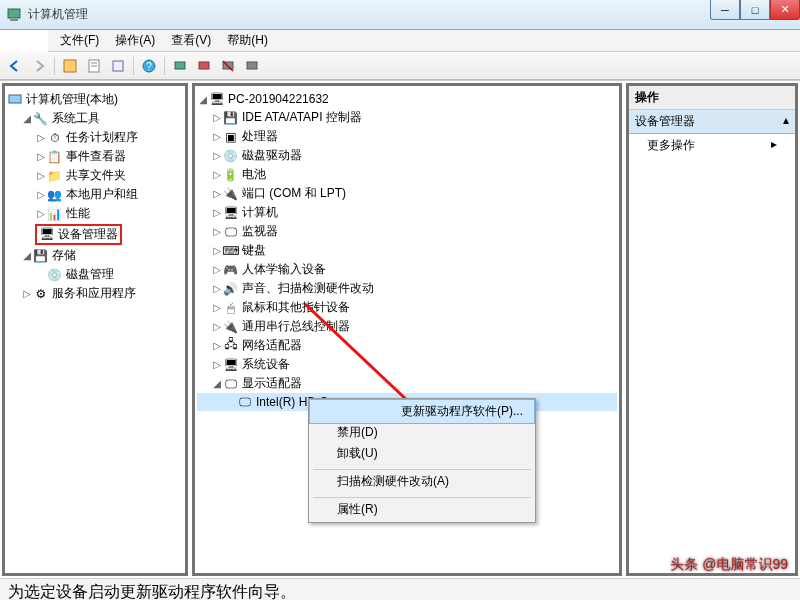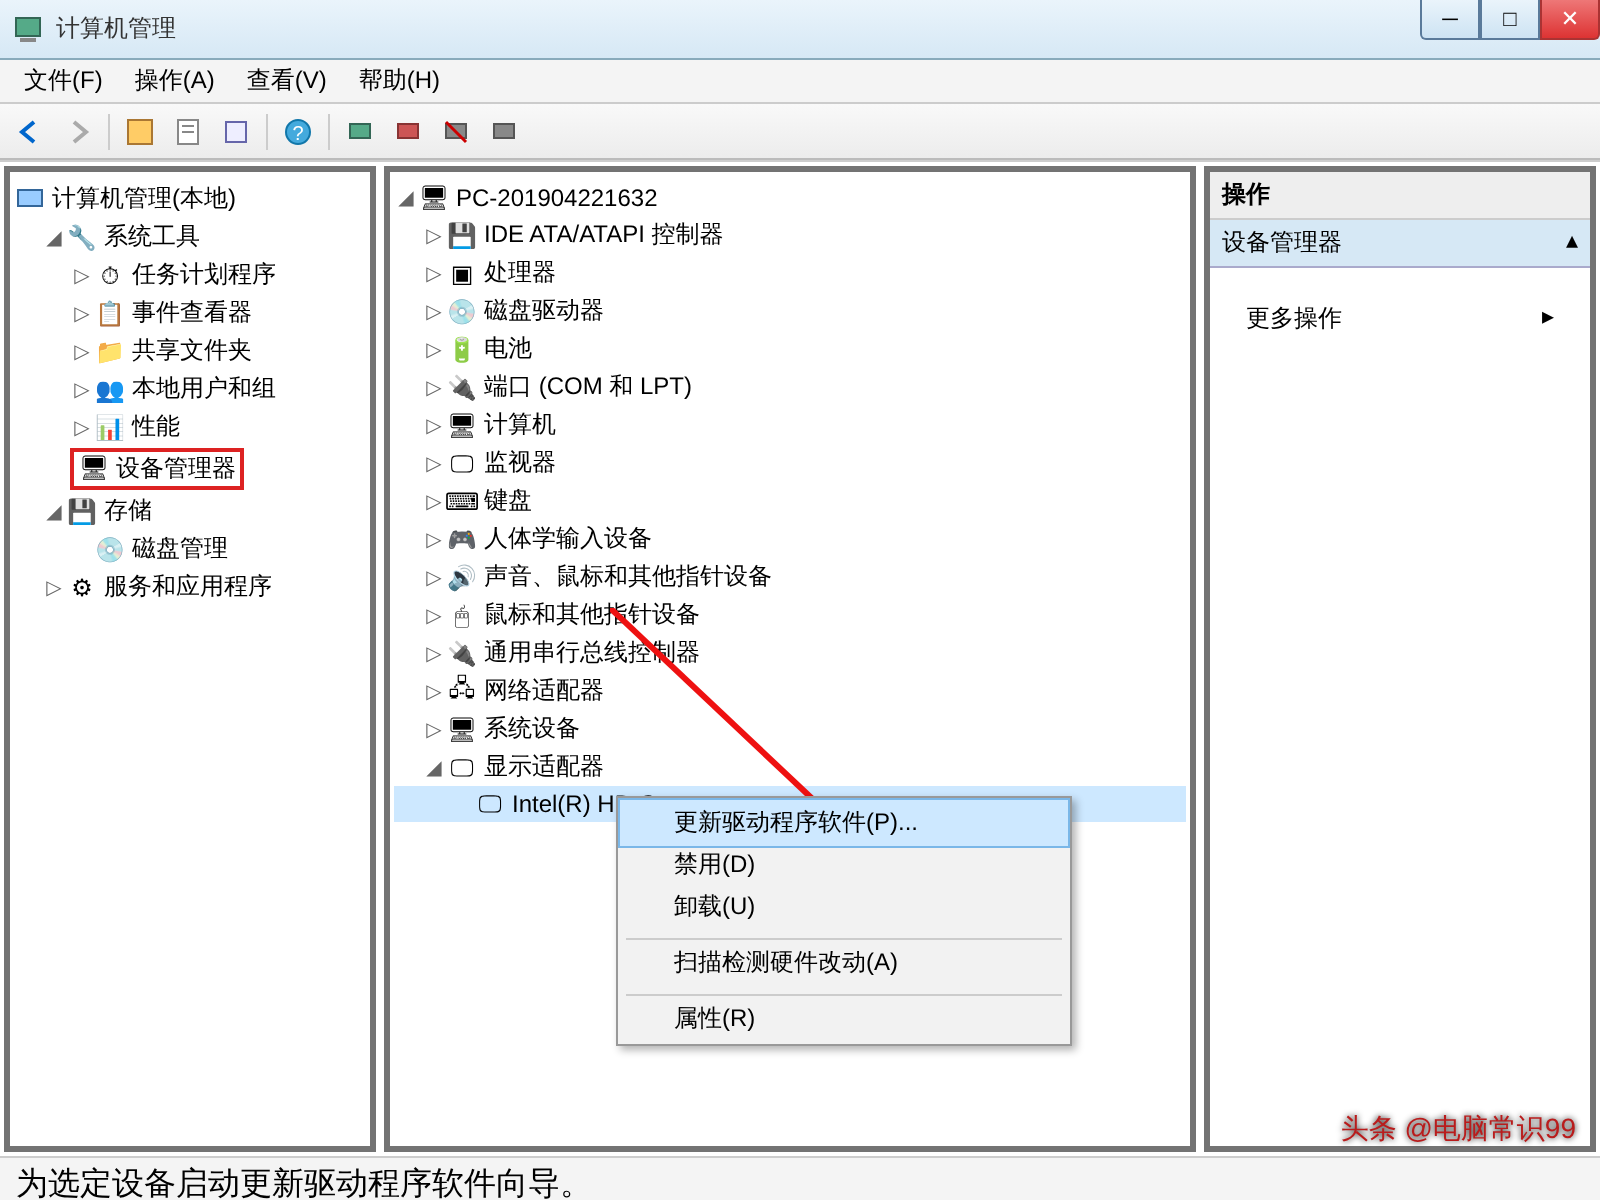--- a/index.html
+++ b/index.html
@@ -6,52 +6,52 @@
 body { width: 800px; height: 600px; overflow: hidden; background: #fff; position: relative; }
 
 .titlebar { height: 30px; background: linear-gradient(#eaf4fb,#d6e8f5); display:flex; align-items:center; padding:4px 6px; border-bottom:1px solid #8ab; position:relative; }
 .titlebar .icon { width:16px; height:16px; margin-right:6px; }
 .titlebar .title { font-size:12px; color:#333; flex:1; }
 .winbtns { position:absolute; right:0; top:0; display:flex; }
 .winbtn { width:30px; height:20px; display:flex; align-items:center; justify-content:center; font-size:11px; border:1px solid #5a7a9a; border-top:none; background:linear-gradient(#eaf4fb,#cde3f3); }
 .winbtn.min { border-radius:0 0 0 3px; }
 .winbtn.close { background:linear-gradient(#e77,#d33); color:#fff; border-color:#a33; border-radius:0 0 3px 0; }
 
-.menubar { height:22px; background:#f4f4f4; border-bottom:1px solid #ccc; display:flex; align-items:center; padding:0 4px; font-size:12px; }
+.menubar { height:22px; background:#f4f4f4; border-bottom:1px solid #ccc; display:flex; align-items:center; padding:0 4px; font-size:12px;margin-left:48px; }
 .menubar span { padding:2px 8px; }
 
 .toolbar { height:28px; background:linear-gradient(#f9f9f9,#ececec); border-bottom:1px solid #bbb; display:flex; align-items:center; padding:0 4px; gap:2px; }
 .tbtn { width:22px; height:22px; display:flex; align-items:center; justify-content:center; border:1px solid transparent; border-radius:2px; }
 .tsep { width:1px; height:18px; background:#ccc; margin:0 2px; }
 
 .content { display:flex; height:calc(600px - 30px - 22px - 28px - 22px); border-top:1px solid #ccc; }
 
 .panel { border:3px solid #737373; margin:2px; overflow:auto; font-size:12px; background:#fff; }
 .left { width:186px; }
 .middle { flex:1; position:relative; }
-.right { width:196px; }
+.right { width:172px; }
 
 .tree { padding:4px 2px; }
 .node { display:flex; align-items:center; padding:1px 0; white-space:nowrap; }
 .node .arw { width:12px; text-align:center; color:#666; font-size:10px; }
 .node .ic { width:16px; height:16px; margin-right:3px; display:inline-flex; align-items:center; justify-content:center; }
 .node .lbl { }
 .indent1 { padding-left:14px; }
 .indent2 { padding-left:28px; }
 
 .highlighted { border:2px solid #d22; padding:0 2px; }
 .selected { background:#cde8ff; }
 
 .right .hdr { background:#eee; padding:3px 6px; font-weight:bold; border-bottom:1px solid #ccc; }
 .right .sect { padding:3px 6px; background:#d6e8f5; border-bottom:1px solid #aac; display:flex; justify-content:space-between; }
-.right .item { padding:3px 18px; display:flex; justify-content:space-between;margin-top:14px; }
+.right .item { padding:3px 18px; display:flex; justify-content:space-between; }
 
 .ctxmenu { position:absolute; left:308px; top:398px; width:228px; background:#f2f2f2; border:1px solid #999; box-shadow:2px 2px 4px rgba(0,0,0,0.3); font-size:12px; z-index:10; }
 .ctxmenu .mi { padding:0 12px 4px 28px; }
-.ctxmenu .mi.sel { background:#cde8ff; border:1px solid #7ab7e8; padding:3px 11px 3px 27px; }
+.ctxmenu .mi.sel { background:#cde8ff; border:1px solid #7ab7e8; padding:3px 11px 3px 27px;text-align:right; }
 .ctxmenu .msep { height:1px; background:#ccc; margin:3px 4px; }
 
 .statusbar { height:22px; background:#f4f4f4; border-top:1px solid #ccc; font-size:16px; padding:3px 8px; }
 
 .redarrow { position:absolute; left:110px; top:218px; z-index:5; pointer-events:none; }
 .watermark { position:absolute; right:12px; bottom:26px; font-size:14px; color:#b91c1c; text-shadow:0 0 3px #000; z-index:20; }
 
 svg { display:block; }
 </style>
 </head>
@@ -254,21 +254,21 @@
           <span class="lbl">键盘</span>
         </div>
       <div class="node indent1">
           <span class="arw">▷</span>
           <span class="ic">🎮</span>
           <span class="lbl">人体学输入设备</span>
         </div>
       <div class="node indent1">
           <span class="arw">▷</span>
           <span class="ic">🔊</span>
-          <span class="lbl">声音、鼠标和其他指针设备</span>
+          <span class="lbl">声音、扫描检测硬件改动</span>
         </div>
       <div class="node indent1">
           <span class="arw">▷</span>
           <span class="ic">🖱</span>
           <span class="lbl">鼠标和其他指针设备</span>
         </div>
       <div class="node indent1">
           <span class="arw">▷</span>
           <span class="ic">🔌</span>
           <span class="lbl">通用串行总线控制器</span>

